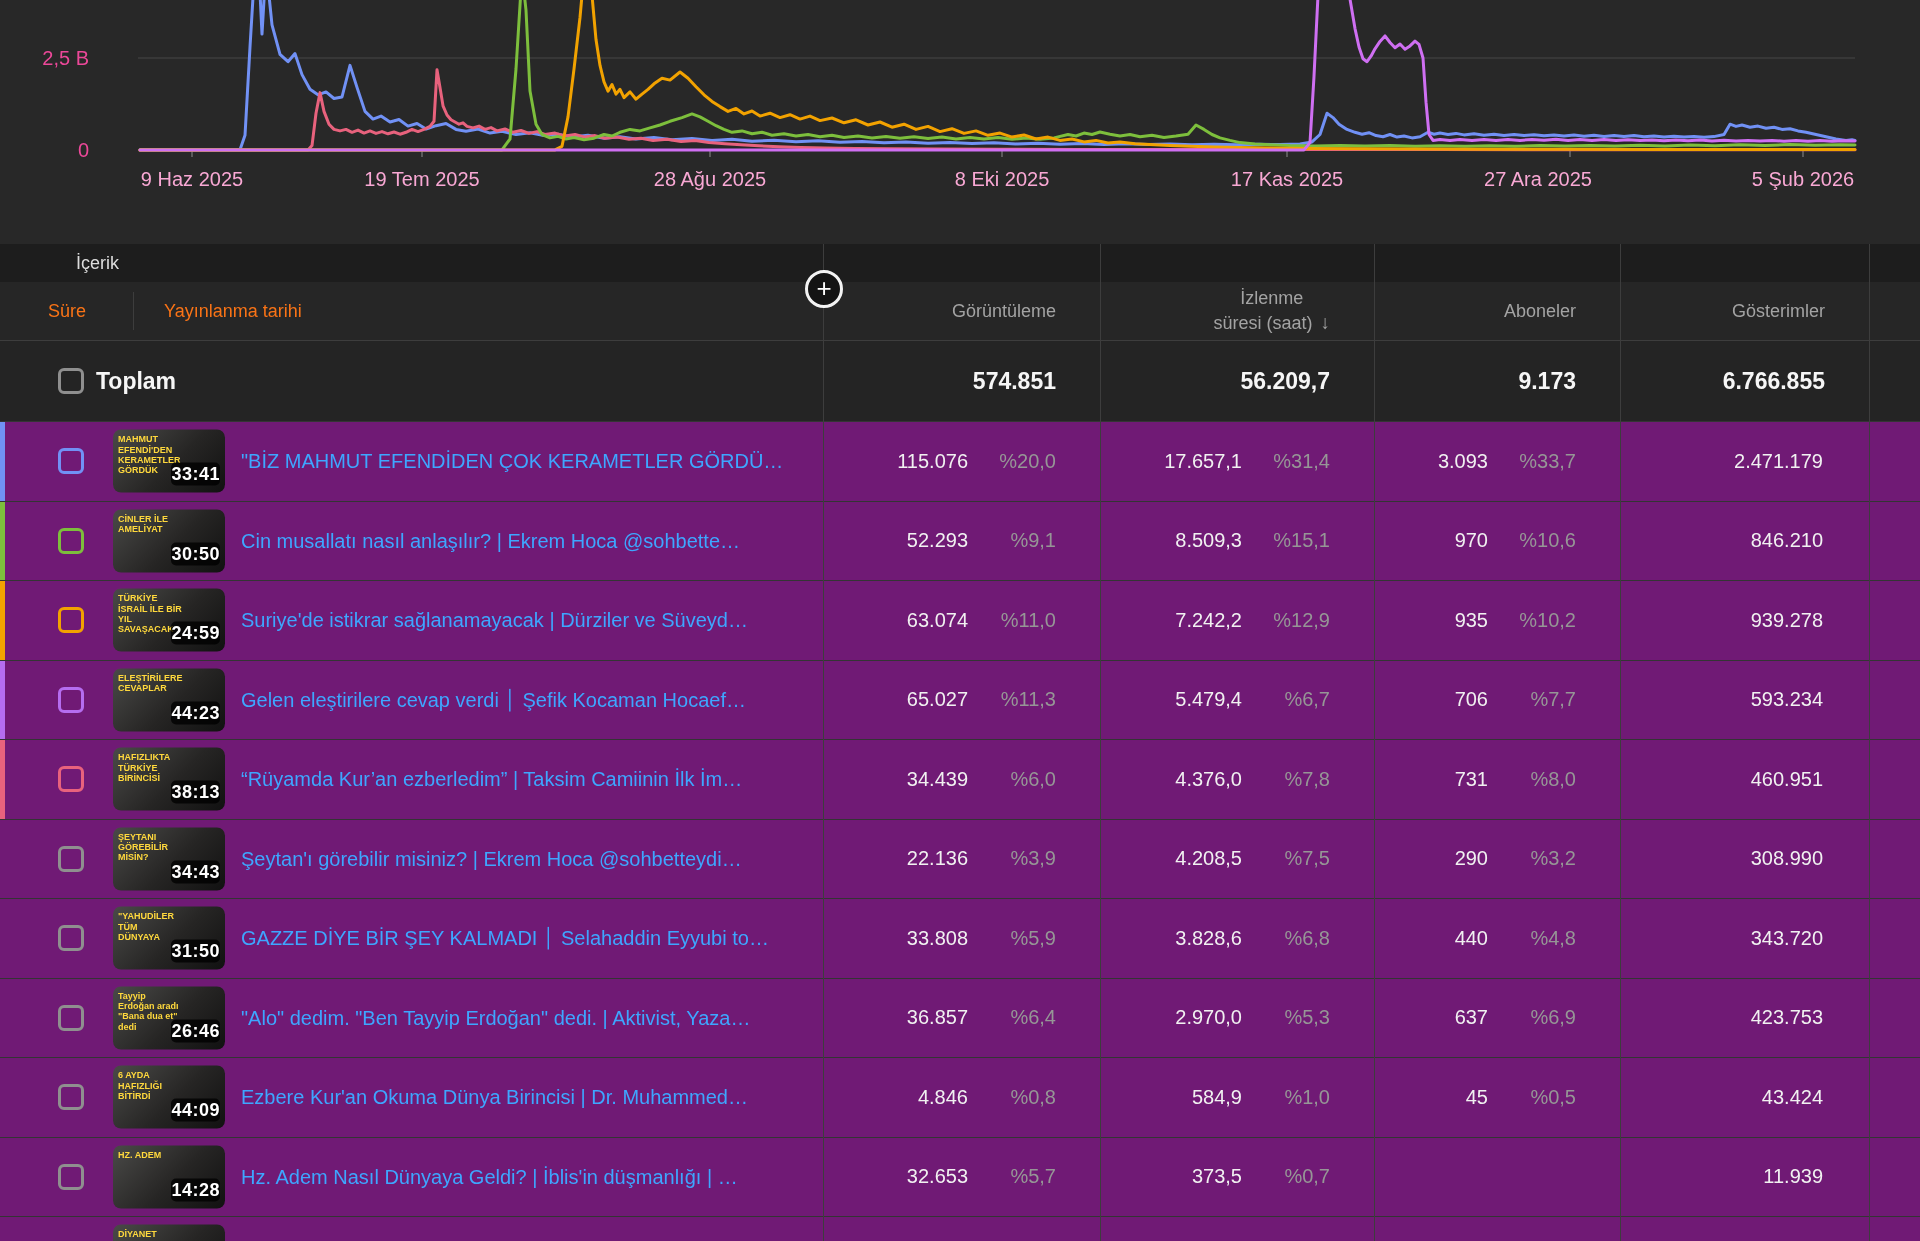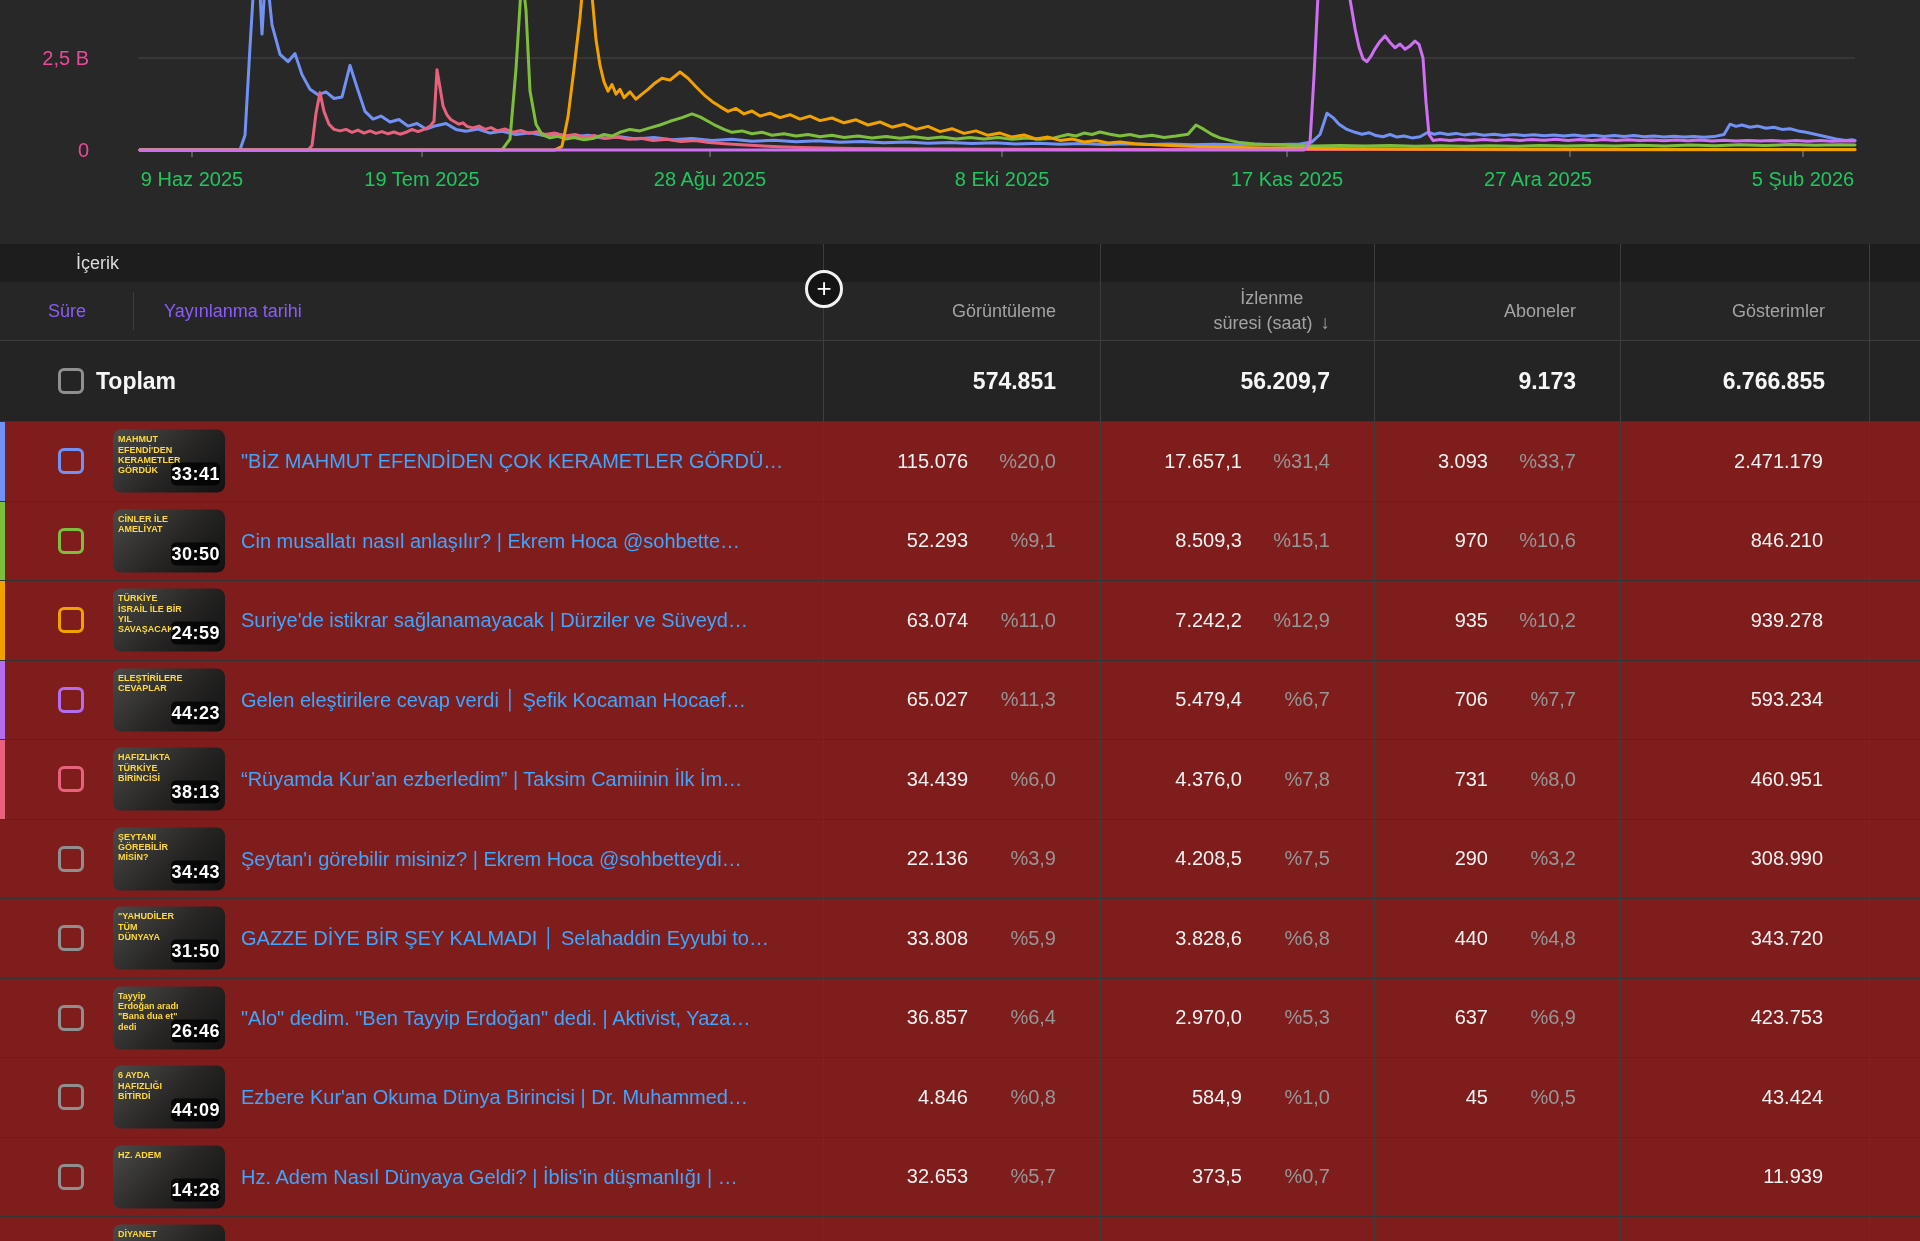--- a/index.html
+++ b/index.html
@@ -3,40 +3,40 @@
 <meta charset="utf-8">
 <style>
   html,body{margin:0;padding:0;background:#282828;}
   body{font-family:"Liberation Sans",sans-serif;-webkit-font-smoothing:antialiased;}
   .page{position:relative;width:1920px;height:1241px;background:#282828;overflow:hidden;}
 
   
   .chart-wrap{position:absolute;top:0;left:0;width:1920px;height:244px;}
   .chart-wrap svg{position:absolute;top:0;left:0;}
   .ylab{position:absolute;color:#ec4899;font-size:20px;transform:translateY(-50%);text-align:right;width:60px;}
-  .xlab{position:absolute;top:168px;color:#22c55e;font-size:20px;transform:translateX(-50%);white-space:nowrap;}
+  .xlab{position:absolute;top:168px;color:#f9a8d4;font-size:20px;transform:translateX(-50%);white-space:nowrap;}
 
   
   .table-sec{position:absolute;top:244px;left:0;width:1920px;bottom:0;background:#242424;overflow:hidden;}
   .band{position:relative;height:38px;background:#1d1d1d;display:flex;align-items:center;padding-left:76px;color:#dcdcdc;font-size:18px;}
   .hdr-row{position:relative;height:58px;background:#262626;color:#a3a3a3;font-size:18px;}
-  .hdr-left-label{position:absolute;top:50%;transform:translateY(-50%);color:#8b5cf6;}
+  .hdr-left-label{position:absolute;top:50%;transform:translateY(-50%);color:#f97316;}
   .hdr-div{position:absolute;left:133px;top:10px;bottom:10px;width:1px;background:#3d3d3d;}
   .hcell{position:absolute;top:0;bottom:0;display:flex;align-items:center;justify-content:flex-end;padding-right:44px;box-sizing:border-box;}
   .hcell .ctr{text-align:center;line-height:1.35;}
   .sort-arrow{margin-left:8px;font-size:19px;}
   .plus-btn{position:absolute;left:805px;top:-12px;width:32px;height:32px;border:3px solid #f3f3f3;border-radius:50%;background:#141414;color:#fff;font-size:26px;line-height:30px;text-align:center;z-index:6;cursor:pointer;}
   .total-row{position:relative;height:80px;background:#242424;border-top:1px solid #3d3d3d;}
   .total-label{position:absolute;left:96px;top:50%;transform:translateY(-50%);color:#f6f6f6;font-size:23px;font-weight:bold;}
   .tcell{position:absolute;top:0;bottom:0;display:flex;align-items:center;justify-content:flex-end;padding-right:44px;box-sizing:border-box;color:#f6f6f6;font-size:23px;font-weight:bold;}
   .c-views{left:823px;width:277px;}
   .c-watch{left:1100px;width:274px;justify-content:flex-end;}
   .c-subs{left:1374px;width:246px;}
   .c-impr{left:1620px;width:249px;}
-  .video-row{position:relative;height:78.5px;background:#7f1d1d;border-top:1px solid #343434;}
+  .video-row{position:relative;height:78.5px;background:#701a75;border-top:1px solid #343434;}
   .colbar{position:absolute;left:0;top:0;bottom:0;width:5px;}
   .cb{position:absolute;left:58px;top:50%;transform:translateY(-50%);width:26px;height:26px;border:3px solid #8f8f8f;border-radius:6px;box-sizing:border-box;cursor:pointer;background:transparent;}
   .thumb{position:absolute;left:113px;top:50%;transform:translateY(-50%);width:112px;height:63px;border-radius:8px;background:linear-gradient(135deg,#4a4a48 0%,#262524 55%,#111 100%);overflow:hidden;cursor:pointer;}
   .thumb-cap{position:absolute;left:5px;top:4px;width:64px;color:#ffd93d;font-size:9px;font-weight:bold;line-height:1.15;}
   .badge{position:absolute;right:5px;bottom:7px;background:rgba(0,0,0,.78);color:#fff;font-size:18px;font-weight:bold;padding:1px 0;border-radius:5px;letter-spacing:.5px;}
   .title{position:absolute;left:241px;top:50%;transform:translateY(-50%);max-width:565px;color:#3ea6ff;font-size:20px;white-space:nowrap;overflow:hidden;text-overflow:ellipsis;cursor:pointer;}
   .mcell{position:absolute;top:0;bottom:0;display:flex;align-items:center;justify-content:flex-end;padding-right:44px;box-sizing:border-box;}
   .mcell.nopct{padding-right:46px;}
   .num{color:#f1f1f1;font-size:20px;}
   .pct{width:88px;text-align:right;color:#969696;font-size:20px;}

